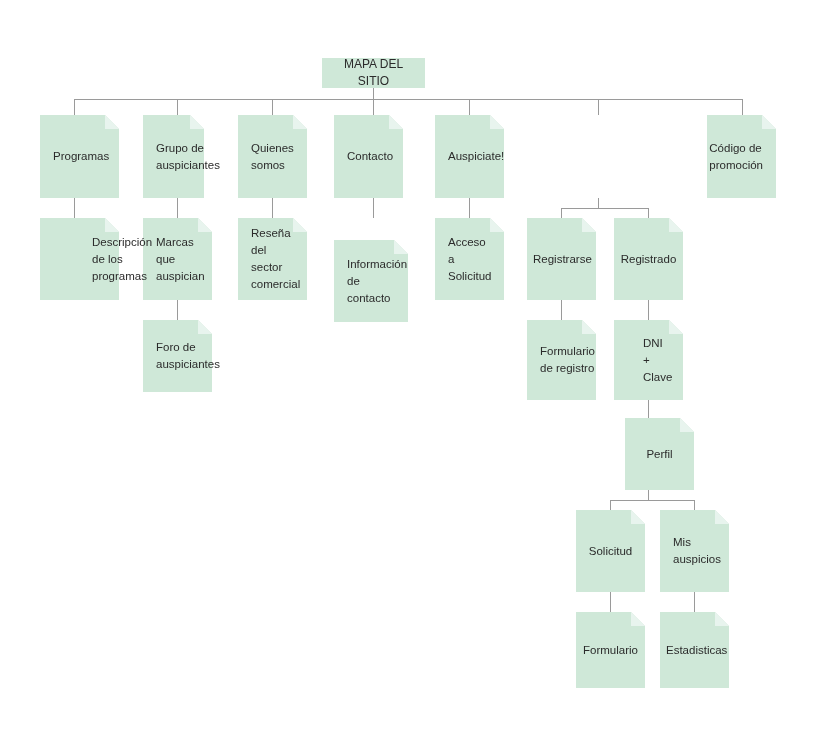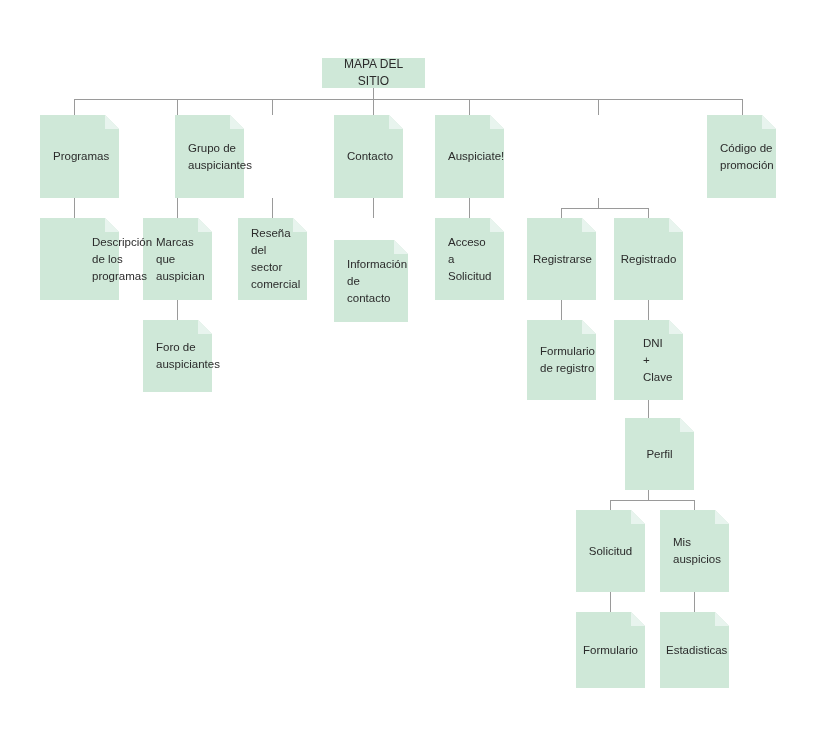--- a/index.html
+++ b/index.html
@@ -138,42 +138,48 @@
   <div class="node plain align-center title-node" style="left:322px; top:58px; width:103px; height:30px;">
     <span class="label">MAPA DEL SITIO</span>
   </div>
 
   <div class="node page align-left" style="left:40px; top:115px; width:79px; height:83px;">
     <div class="sheet"></div>
     <div class="fold"></div>
     <span class="label">Programas</span>
   </div>
 
-  <div class="node page align-left" style="left:143px; top:115px; width:69px; height:83px;margin-left:32px;">
+  <div class="node page align-left" style="left:143px; top:115px; width:61px; height:83px;">
     <div class="sheet"></div>
     <div class="fold"></div>
     <span class="label">Grupo de
 auspiciantes</span>
   </div>
 
+  <div class="node page align-left" style="left:238px; top:115px; width:69px; height:83px;">
+    <div class="sheet"></div>
+    <div class="fold"></div>
+    <span class="label">Quienes
+somos</span>
+  </div>
 
   <div class="node page align-left" style="left:334px; top:115px; width:69px; height:83px;">
     <div class="sheet"></div>
     <div class="fold"></div>
     <span class="label">Contacto</span>
   </div>
 
   <div class="node page align-left" style="left:435px; top:115px; width:69px; height:83px;">
     <div class="sheet"></div>
     <div class="fold"></div>
     <span class="label">Auspiciate!</span>
   </div>
 
 
-  <div class="node page align-left" style="left:707px; top:115px; width:69px; height:83px;">
+  <div class="node page align-left" style="left:707px; top:115px; width:69px; height:83px;justify-content:flex-end;">
     <div class="sheet"></div>
     <div class="fold"></div>
     <span class="label">Código de
 promoción</span>
   </div>
 
   <div class="node page align-left" style="left:40px; top:218px; width:79px; height:82px;padding-left:39px;">
     <div class="sheet"></div>
     <div class="fold"></div>
     <span class="label">Descripción

